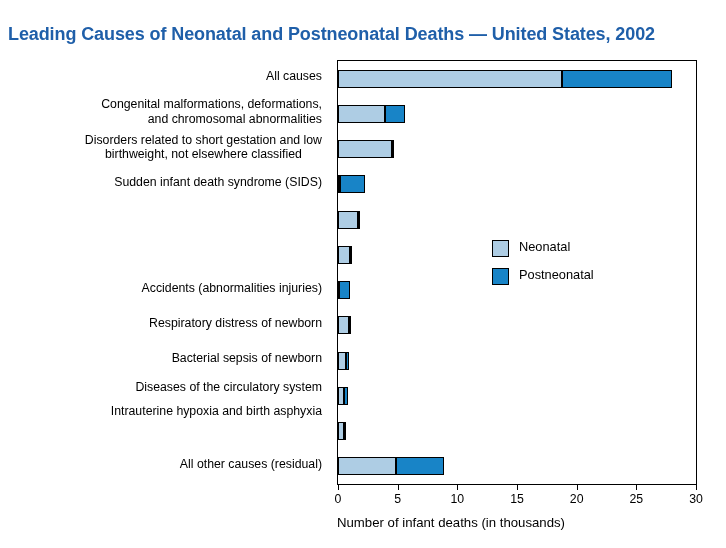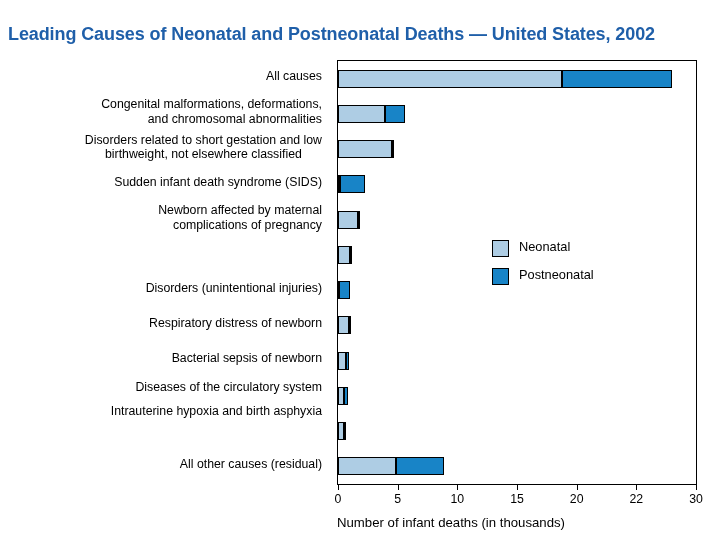--- a/index.html
+++ b/index.html
@@ -154,23 +154,21 @@
 
 <div id="chart-area">
 
   <div id="cat-labels">
       <div class="cat-label" style="top: 9.375px;">All causes</div>
       <div class="cat-label" style="top: 37.375px;">Congenital malformations, deformations,
 and chromosomal abnormalities</div>
       <div class="cat-label" style="top: 72.625px; text-align: center;">Disorders related to short gestation and low
 birthweight, not elsewhere classified</div>
       <div class="cat-label" style="top: 115.125px;">Sudden infant death syndrome (SIDS)</div>
-      <div class="cat-label" style="top: 143.125px;">Newborn affected by maternal
-complications of pregnancy</div>
-      <div class="cat-label" style="top: 220.875px;">Disorders (unintentional injuries)</div>
+      <div class="cat-label" style="top: 220.875px;">Accidents (abnormalities injuries)</div>
       <div class="cat-label" style="top: 256.125px; margin-left: 24px;">Respiratory distress of newborn</div>
       <div class="cat-label" style="top: 291.375px;">Bacterial sepsis of newborn</div>
       <div class="cat-label" style="top: 320px;">Diseases of the circulatory system</div>
       <div class="cat-label" style="top: 344px;">Intrauterine hypoxia and birth asphyxia</div>
       <div class="cat-label" style="top: 397.125px;">All other causes (residual)</div>
     </div>
 
   <div id="plot">
     <div id="bars">
         <div class="bar-row" style="top: 8.625px; height: 18px;">
@@ -229,21 +227,21 @@
       <div class="xtick-label" style="left: 1px;">0</div>
       <div class="xtick" style="left: 60.6667px;"></div>
       <div class="xtick-label" style="left: 60.6667px;">5</div>
       <div class="xtick" style="left: 120.333px;"></div>
       <div class="xtick-label" style="left: 120.333px;">10</div>
       <div class="xtick" style="left: 180px;"></div>
       <div class="xtick-label" style="left: 180px;">15</div>
       <div class="xtick" style="left: 239.667px;"></div>
       <div class="xtick-label" style="left: 239.667px;">20</div>
       <div class="xtick" style="left: 299.333px;"></div>
-      <div class="xtick-label" style="left: 299.333px;">22</div>
+      <div class="xtick-label" style="left: 299.333px;">25</div>
       <div class="xtick" style="left: 359px;"></div>
       <div class="xtick-label" style="left: 359px;">30</div>
     </div>
 
   <div id="xlabel">Number of infant deaths (in thousands)</div>
 
   <div id="legend">
       <div class="legend-item">
         <span class="legend-swatch" style="background: rgb(174, 205, 228);"></span>
         <span class="legend-text">Neonatal</span>

